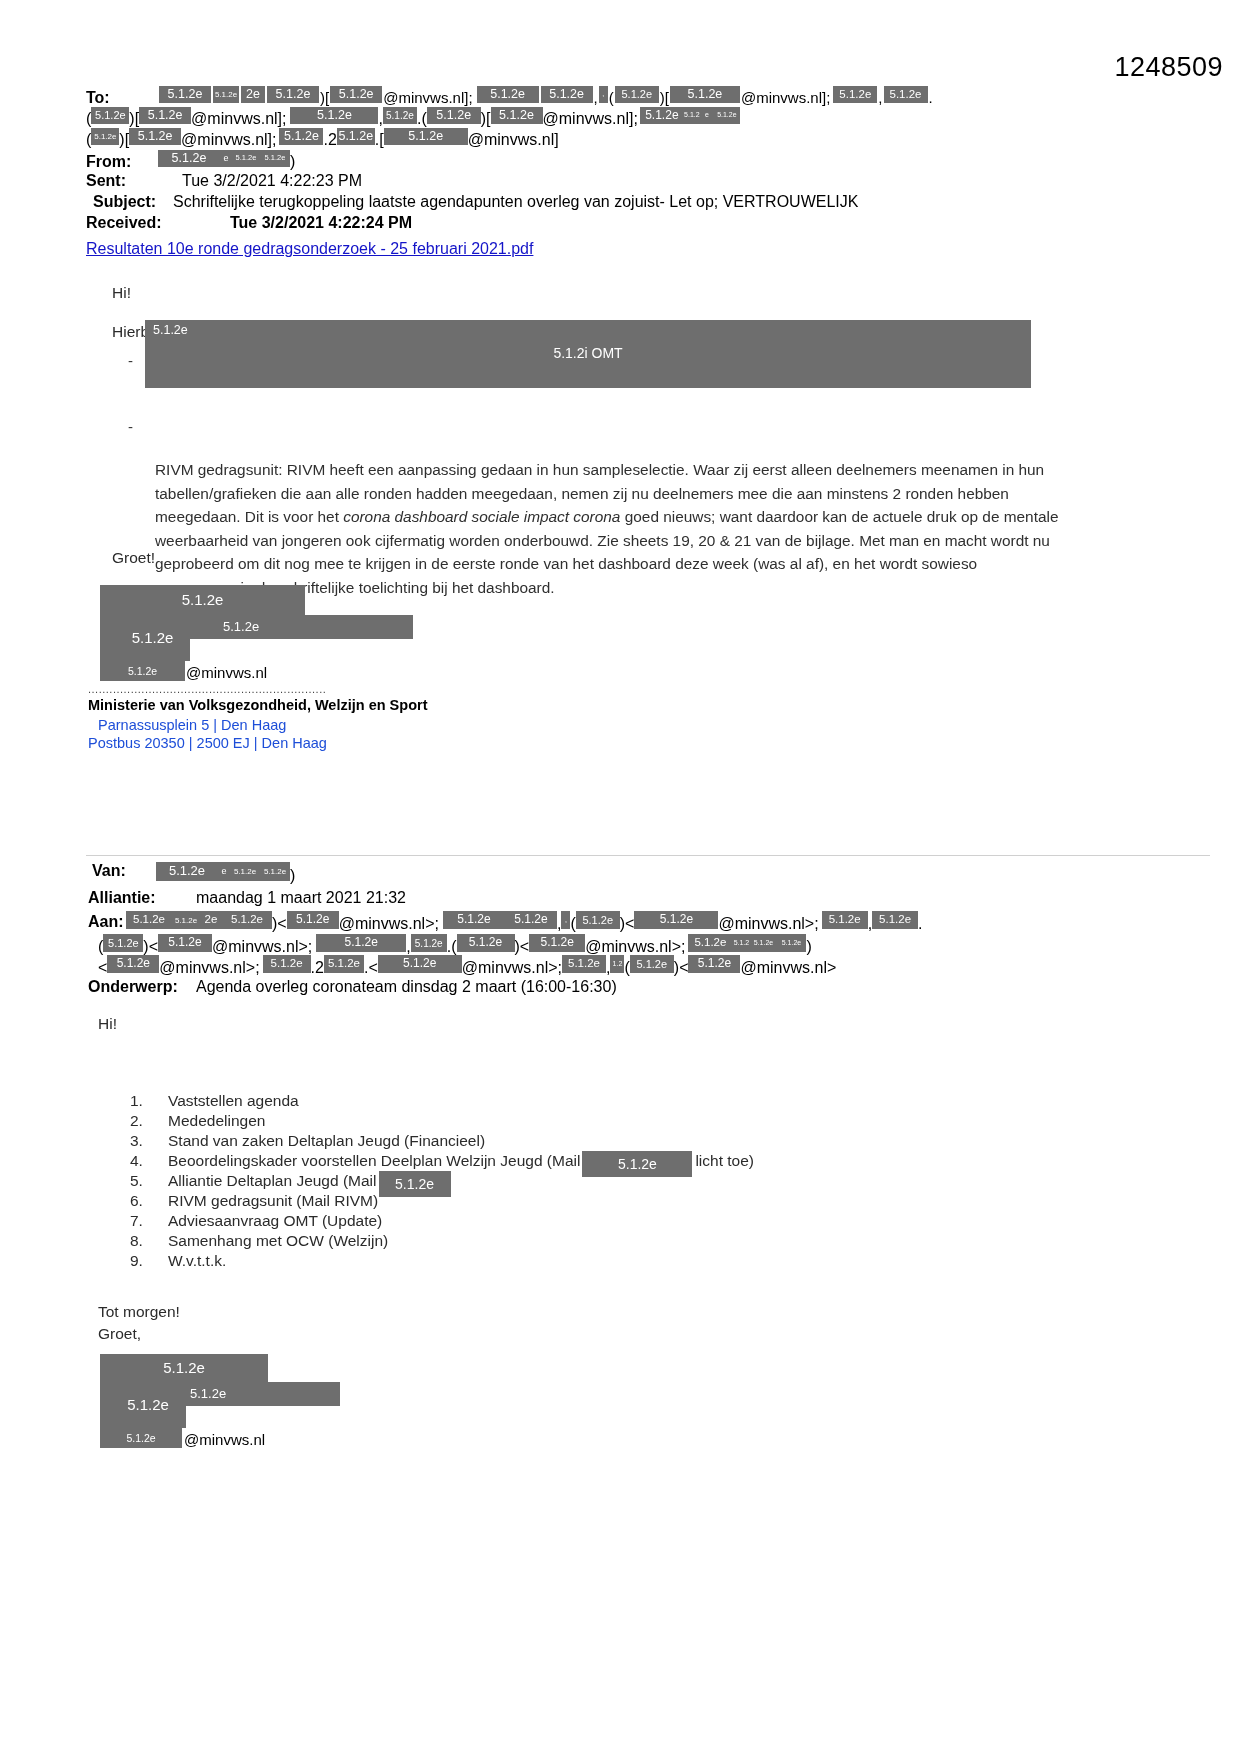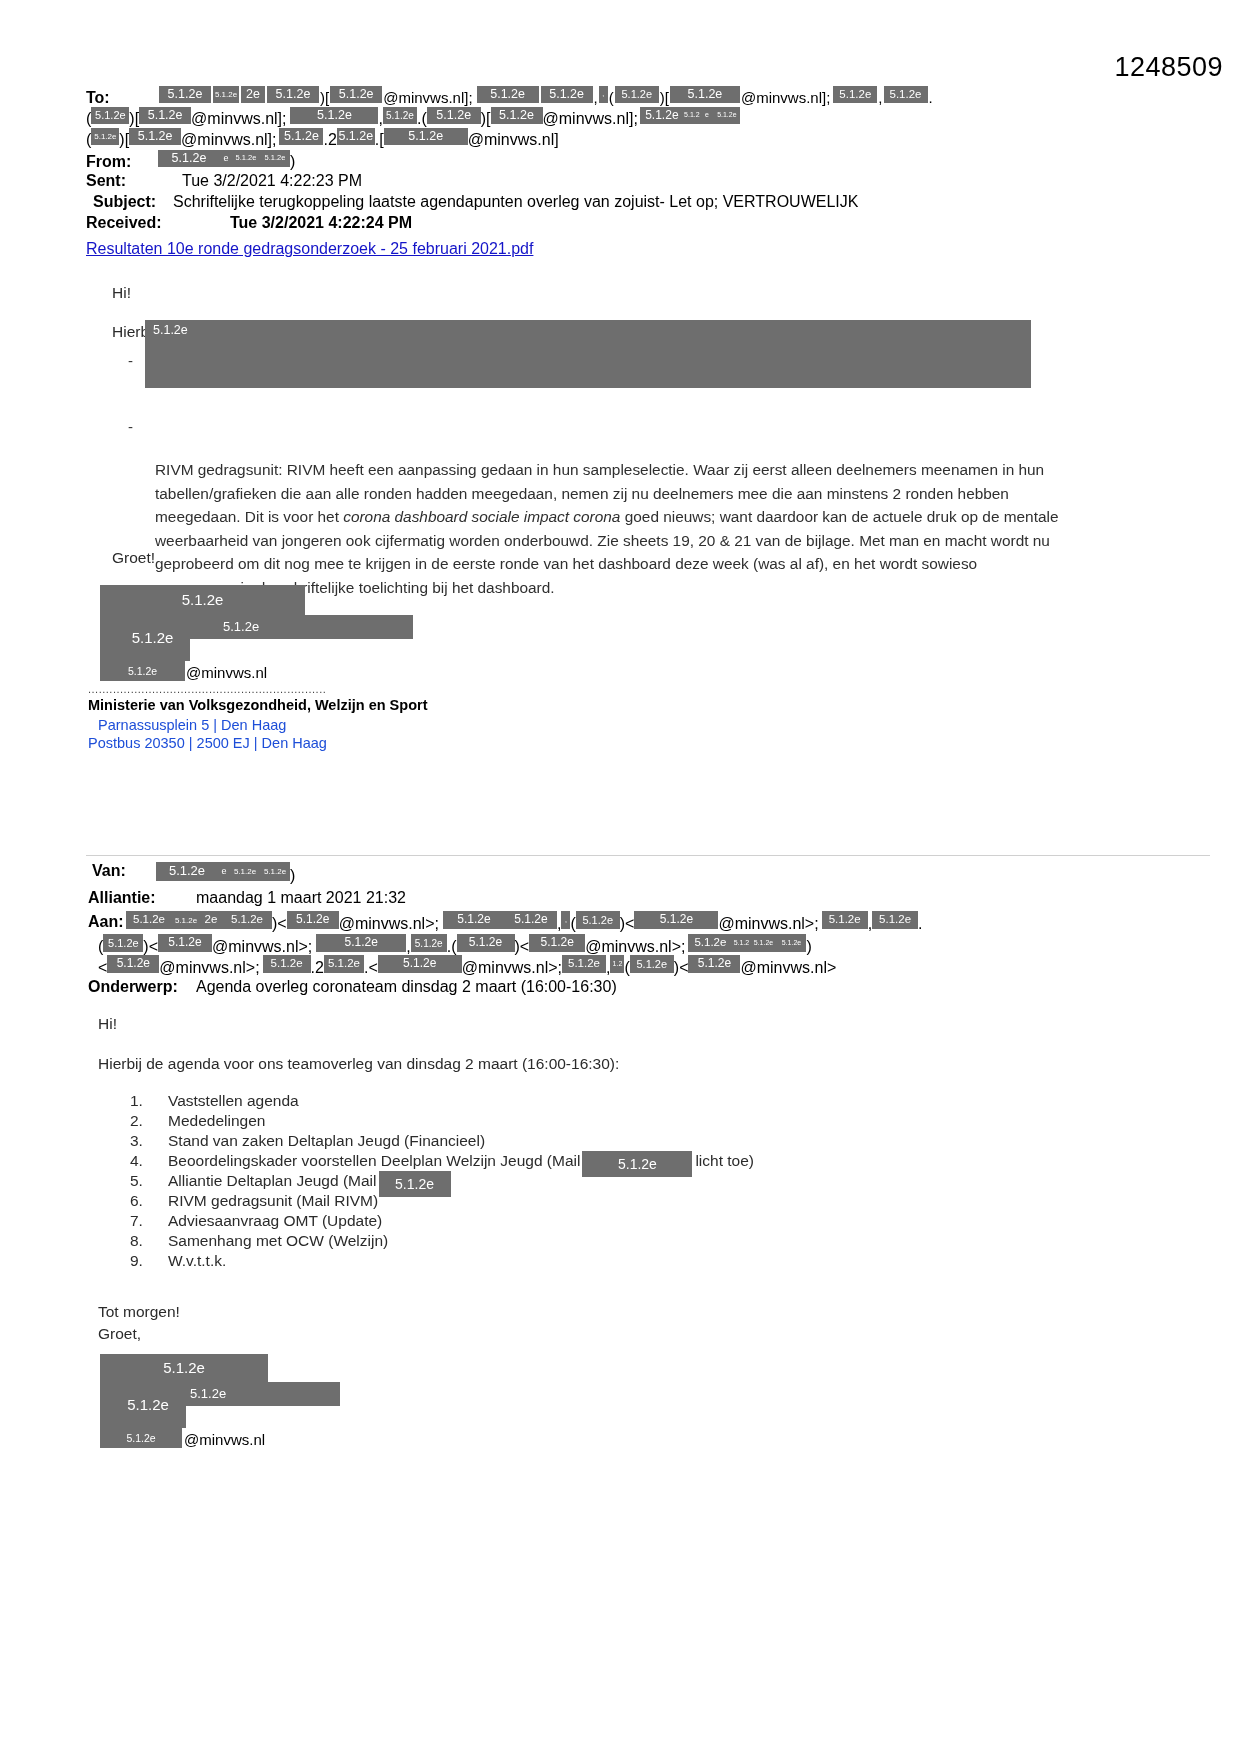--- a/index.html
+++ b/index.html
@@ -231,20 +231,21 @@
   </div>
 
   <div class="attach" style="top:240px;">Resultaten 10e ronde gedragsonderzoek - 25 februari 2021.pdf</div>
 
   <div class="body-txt" style="left:112px; top:281px;">Hi!</div>
   <div class="body-txt" style="left:112px; top:320px;">Hierbij een schriftelijke terugkoppeling op 2 agendapunten waar we zojuist niet aan toe zijn gekomen:</div>
 
   <div class="dash-bullet" style="left:128px; top:352px;">-</div>
   <div class="omt-block">
     <span class="small-left">5.1.2e</span>
+    <span class="center">5.1.2i OMT</span>
   </div>
 
   <div class="dash-bullet" style="left:128px; top:418px;">-</div>
   <div class="para" style="top:414px;">
     <span>RIVM gedragsunit: RIVM heeft een aanpassing gedaan in hun sampleselectie. Waar zij eerst alleen deelnemers meenamen in hun</span>
     <span>tabellen/grafieken die aan alle ronden hadden meegedaan, nemen zij nu deelnemers mee die aan minstens 2 ronden hebben</span>
     <span>meegedaan. Dit is voor het </span><i>corona dashboard sociale impact corona</i><span> goed nieuws; want daardoor kan de actuele druk op de mentale</span>
     <span>weerbaarheid van jongeren ook cijfermatig worden onderbouwd. Zie  sheets 19, 20 &amp; 21 van de bijlage. Met man en macht wordt nu</span>
     <span>geprobeerd om dit nog mee te krijgen in de eerste ronde van het dashboard deze week (was al af), en het wordt sowieso opgenomen in</span>
     <span>de schriftelijke toelichting bij het dashboard.</span>
@@ -287,21 +288,20 @@
   </div>
 
   <div class="hdr-simple" style="left:98px; top:955px;">
     <span class="plain">&lt;</span><span class="rd" style="width:52px;height:18px;font-size:12px;padding-top:2px;">5.1.2e</span><span class="plain">@minvws.nl&gt;;</span><span class="rd" style="width:48px;height:18px;font-size:11.5px;padding-top:2px;margin-left:3px;">5.1.2e</span><span class="plain">.2</span><span class="rd" style="width:40px;height:18px;font-size:11.5px;padding-top:2px;">5.1.2e</span><span class="plain">.&lt;</span><span class="rd" style="width:84px;height:18px;font-size:12px;padding-top:2px;">5.1.2e</span><span class="plain">@minvws.nl&gt;;</span><span class="rd" style="width:44px;height:18px;font-size:11.5px;padding-top:2px;">5.1.2e</span><span class="plain">,</span><span class="rd" style="width:14px;height:18px;font-size:7px;padding-top:5px;">1.2</span><span class="plain">(</span><span class="rd" style="width:44px;height:18px;font-size:11px;padding-top:3px;">5.1.2e</span><span class="plain">)&lt;</span><span class="rd" style="width:52px;height:18px;font-size:12px;padding-top:2px;">5.1.2e</span><span class="plain">@minvws.nl&gt;</span>
   </div>
 
   <div class="h2-lbl" style="left:88px; top:978px;">Onderwerp:</div>
   <div class="h2-val" style="left:196px; top:978px;">Agenda overleg coronateam dinsdag 2 maart (16:00-16:30)</div>
 
   <div class="body-txt" style="left:98px; top:1012px;">Hi!</div>
-  <div class="body-txt" style="left:98px; top:1052px;">Hierbij de agenda voor ons teamoverleg van dinsdag 2 maart (16:00-16:30):</div>
 
   <div class="agenda" style="top:1091px;">
     <div class="ai">
         <span class="num">1.</span>
         <span class="txt">Vaststellen agenda</span>
       </div>
     <div class="ai">
         <span class="num">2.</span>
         <span class="txt">Mededelingen</span>
       </div>

